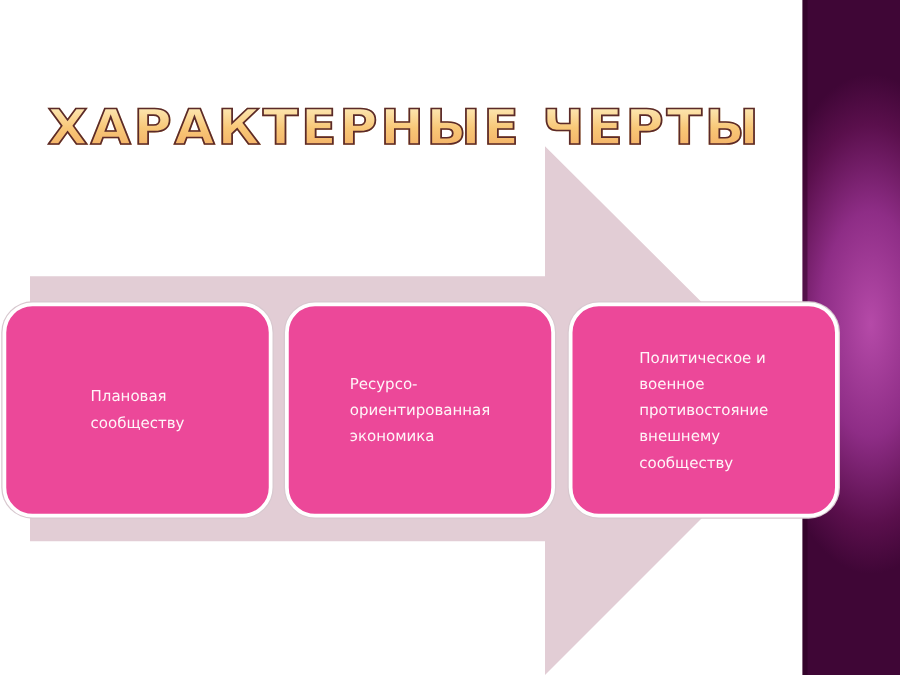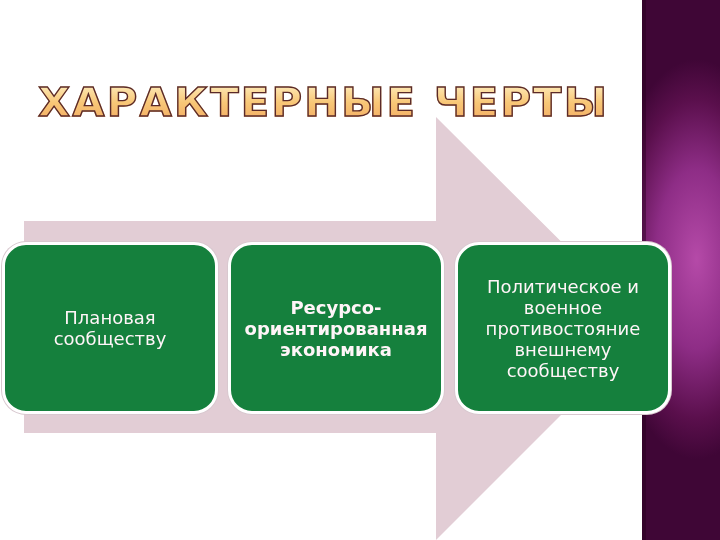--- a/index.html
+++ b/index.html
@@ -7,42 +7,42 @@
   .band { position:absolute; left:642px; top:0; width:78px; height:540px;
     background: radial-gradient(ellipse 90px 200px at 70% 48%, #b54aa8 0%, #8e2d86 45%, #5a0f4c 80%, #3f0636 100%); }
   .band::before { content:""; position:absolute; left:0; top:0; width:4px; height:100%; background:rgba(40,0,30,0.45); }
   .title { position:absolute; left:38px; top:80px; font-family:"DejaVu Sans", sans-serif; font-weight:bold;
     font-size:39px; letter-spacing:2px; color:#fbd89a;
     -webkit-text-stroke:1.3px #5a2a2a;
     background: linear-gradient(180deg, #fff3c8 0%, #f8c777 50%, #f2a860 100%);
     -webkit-background-clip:text; background-clip:text; -webkit-text-fill-color:transparent; white-space:nowrap;
     transform:scaleX(1.07); transform-origin:left; }
   svg.arrow { position:absolute; left:0; top:0; }
-  .box { position:absolute; background:#15803d; border:3px solid #ffffff; border-radius:24px;
-    box-shadow:0 0 0 1px #d8c8cf; display:flex; align-items:center; justify-content:center; text-align:center;
-    color:#fff5f8; font-size:18px; line-height:21px; }
+  .box { position:absolute; background:#ec4899; border:3px solid #ffffff; border-radius:24px;
+    box-shadow:0 0 0 1px #d8c8cf; display:flex; align-items:center; justify-content:center; text-align:left;
+    color:#fff5f8; font-size:12px; line-height:21px; }
   .box span { white-space:pre-line; }
 </style>
 </head>
 <body>
 
 <div class="band"></div>
 
 <div class="title">ХАРАКТЕРНЫЕ ЧЕРТЫ</div>
 
 <svg class="arrow" width="720" height="540">
   <polygon points="24,221 436,221 436,117 648,328 436,540 436,433 24,433" fill="#e2cdd5"></polygon>
 </svg>
 
 <div class="box" style="left:2px; top:242px; width:210px; height:166px;">
   <span>Плановая
 сообществу</span>
 </div>
 
-<div class="box" style="left:228px; top:242px; width:210px; height:166px;font-weight:bold;">
+<div class="box" style="left:228px; top:242px; width:210px; height:166px;">
   <span>Ресурсо-
 ориентированная
 экономика</span>
 </div>
 
 <div class="box" style="left:455px; top:242px; width:210px; height:166px;">
   <span>Политическое и
 военное
 противостояние
 внешнему

